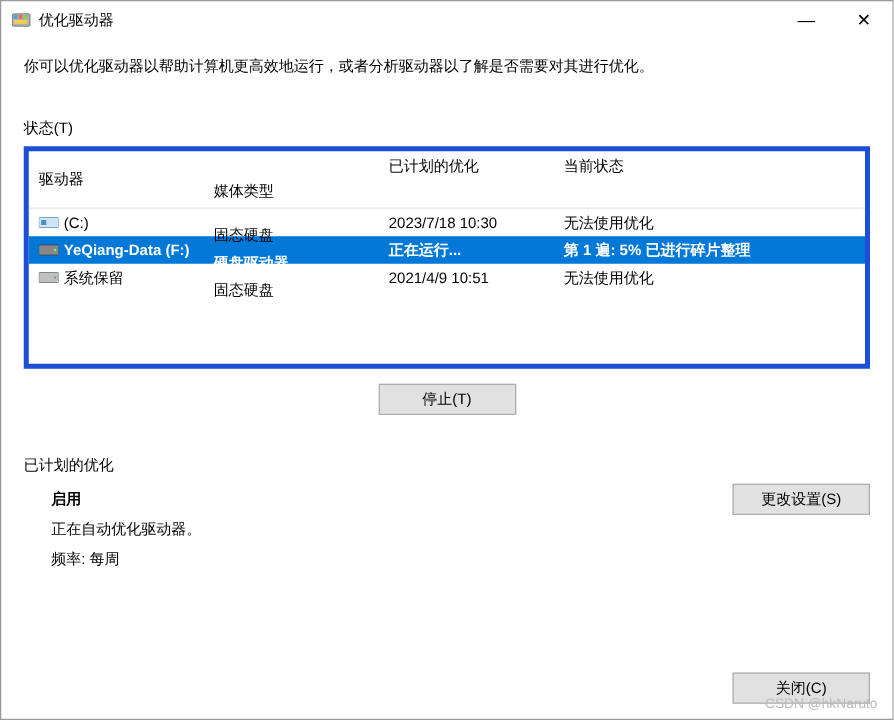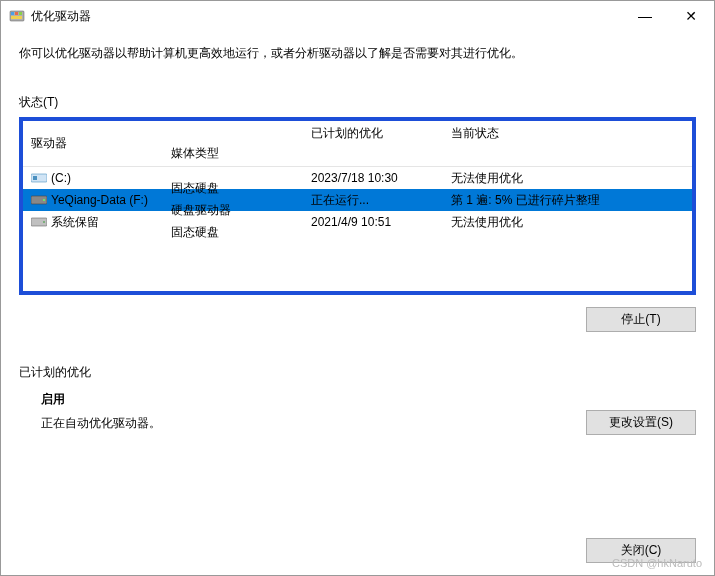--- a/index.html
+++ b/index.html
@@ -9,30 +9,30 @@
   .titlebar-icon { width: 16px; height: 16px; margin-right: 6px; }
   .titlebar-title { flex: 1; }
   .titlebar-btns { display: flex; }
   .titlebar-btn { width: 46px; height: 30px; display: flex; align-items: center; justify-content: center; font-size: 14px; font-family: sans-serif; }
   .description { padding: 14px 18px 6px 18px; }
   .content { padding: 0 18px; }
   .section-label { margin-top: 26px; margin-bottom: 6px; }
   .table-box { border: 4px solid #1d4ed8; height: 178px; overflow: hidden; }
   .table-head { display: flex; padding: 4px 8px; border-bottom: 1px solid #e5e5e5; }
   .table-row { display: flex; padding: 3px 8px; align-items: center; height: 22px; }
-  .table-row.selected { background: #0078d7; color: #000000; }
+  .table-row.selected { background: #0078d7; color: #ffffff; font-weight: bold; }
   .col-drive { width: 140px; display: flex; align-items: center; gap: 4px; }
   .col-media { width: 140px; margin-top: 20px; }
   .col-last { width: 140px; }
   .col-status { flex: 1; }
   .drive-icon { width: 16px; height: 12px; flex-shrink: 0; }
-  .button-row { display: flex; justify-content: flex-end; margin-top: 12px; gap: 8px; }
+  .button-row { display: flex; justify-content: center; margin-top: 12px; gap: 8px; }
   .btn { min-width: 110px; height: 25px; border: 1px solid #adadad; background: #e1e1e1; display: flex; align-items: center; justify-content: center; cursor: default; padding: 0 12px; }
   .scheduled { margin-top: 32px; }
-  .sched-row { display: flex; justify-content: space-between; align-items: flex-end; margin-top: 6px; }
+  .sched-row { display: flex; justify-content: space-between; align-items: flex-start; margin-top: 6px; }
   .sched-text { padding-left: 22px; line-height: 24px; }
   .sched-text .bold { font-weight: 700; }
   .footer { position: absolute; bottom: 12px; right: 18px; left: 18px; display: flex; justify-content: flex-end; }
   .watermark { position: absolute; bottom: 6px; right: 12px; font-size: 11px; color: #bbb; font-family: sans-serif; pointer-events: none; }
 </style>
 </head>
 <body>
 
 <div class="window">
 
@@ -108,20 +108,21 @@
     <div class="button-row">
       <div class="btn">停止(T)</div>
     </div>
 
     <div class="scheduled">
       <div>已计划的优化</div>
       <div class="sched-row">
         <div class="sched-text">
           <div class="bold">启用</div>
           <div>正在自动优化驱动器。</div>
+          <div>频率: 每周</div>
         </div>
         <div class="btn">更改设置(S)</div>
       </div>
     </div>
 
   </div>
 
   <div class="footer">
     <div class="btn">关闭(C)</div>
   </div>

